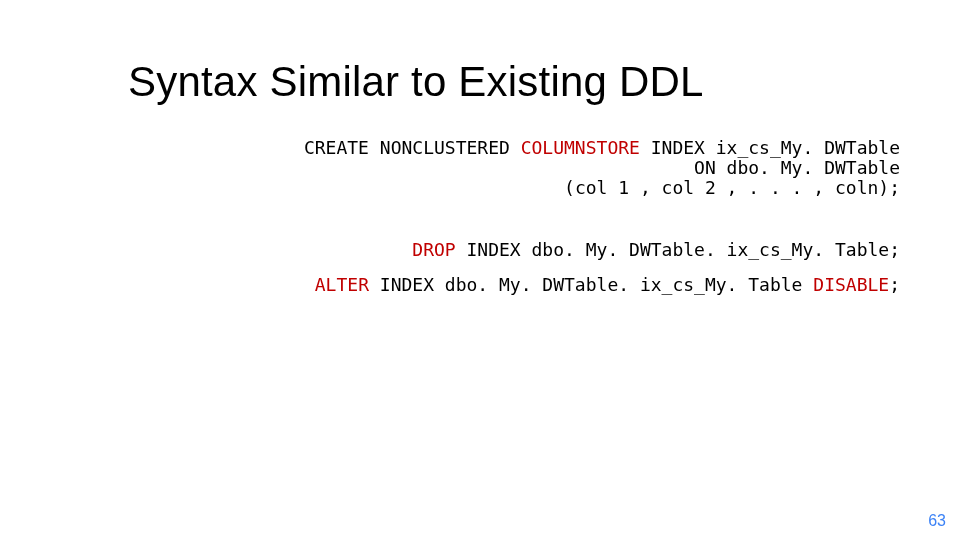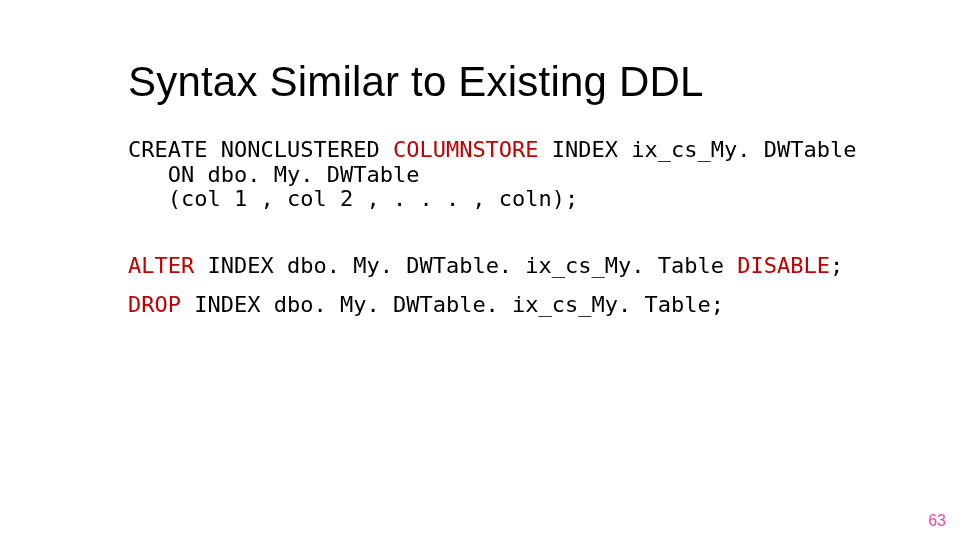--- a/index.html
+++ b/index.html
@@ -10,69 +10,70 @@
     background: #ffffff;
     font-family: "Segoe UI", "Helvetica Neue", Arial, sans-serif;
     color: #000000;
     overflow: hidden;
   }
   .slide {
     position: relative;
     width: 960px;
     height: 540px;
     box-sizing: border-box;
+    text-align: right;
   }
   .title {
     position: absolute;
     top: 58px;
     left: 128px;
     font-size: 42px;
     font-weight: 400;
     letter-spacing: 0.2px;
   }
   .body {
     position: absolute;
     top: 138px;
     left: 128px;
     right: 60px;
   }
   .code {
     font-family: Consolas, "Menlo", "DejaVu Sans Mono", monospace;
-    font-size: 22px;
+    font-size: 18px;
     line-height: 1.12;
     white-space: pre;
     margin: 0 0 18px 0;
   }
   .hl { color: #c00000; }
   .tight { margin-bottom: 14px; }
   .pagenum {
     position: absolute;
     right: 14px;
     bottom: 10px;
     font-size: 16px;
-    color: #ec4899;
+    color: #3b82f6;
   }
 </style>
 </head>
 <body>
 
 <div class="slide">
 
   <div class="title">Syntax Similar to Existing DDL</div>
 
   <div class="body">
 
     <pre class="code"><span>CREATE NONCLUSTERED </span><span class="hl">COLUMNSTORE</span><span> INDEX ix_cs_My. DWTable</span>
 <span>   ON dbo. My. DWTable</span>
 <span>   (col 1 , col 2 , . . . , coln);</span></pre>
 
 
     <div style="height:24px"></div>
 
+    <pre class="code tight"><span class="hl">DROP</span><span> INDEX dbo. My. DWTable. ix_cs_My. Table;</span></pre>
+
     <pre class="code tight"><span class="hl">ALTER</span><span> INDEX dbo. My. DWTable. ix_cs_My. Table </span><span class="hl">DISABLE</span><span>;</span></pre>
-
-    <pre class="code tight"><span class="hl">DROP</span><span> INDEX dbo. My. DWTable. ix_cs_My. Table;</span></pre>
 
 
   </div>
 
   <div class="pagenum">63</div>
 </div>
 
 </body></html>

